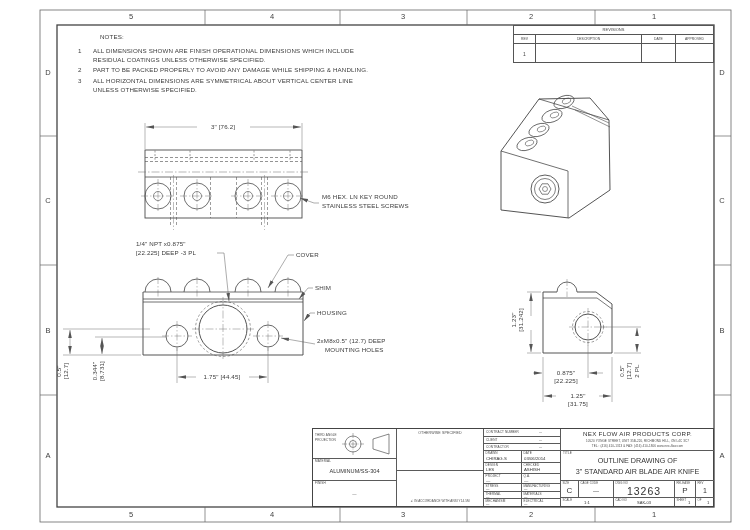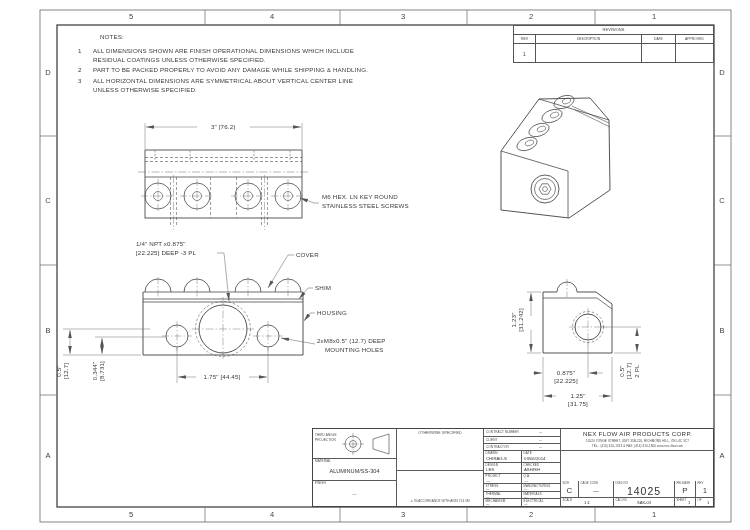--- a/index.html
+++ b/index.html
@@ -322,32 +322,37 @@
   <div class="cell br" style="left:209px;top:70px;width:39px;height:7px">
     <div class="ml" style="left:1.5px;top:0.5px">ELECTRICAL</div>
     <div class="mv" style="left:2px;top:3.5px;font-size:3.4px">—</div>
   </div>
 
   <div class="cell bb" style="left:248px;top:0;width:153px;height:22px">
     <div class="mv ctr" style="top:2px;font-size:6.2px;letter-spacing:.3px">NEX FLOW AIR PRODUCTS CORP.</div>
     <div class="ml ctr" style="top:10.5px;font-size:3px">10520 YONGE STREET, UNIT 35B-220, RICHMOND HILL, ON L4C 3C7</div>
     <div class="ml ctr" style="top:15.5px;font-size:3px">TEL.: (416) 410-1313 &amp; FAX: (416) 410-1806   www.nex-flow.com</div>
   </div>
+  <div class="cell bb" style="left:248px;top:22px;width:153px;height:30px">
+    <div class="ml" style="left:2px;top:1px">TITLE</div>
+    <div class="mv ctr" style="top:6px;font-size:7.2px">OUTLINE DRAWING OF</div>
+    <div class="mv ctr" style="top:17px;font-size:7.2px">3" STANDARD AIR BLADE AIR KNIFE</div>
+  </div>
   <div class="cell bb" style="left:248px;top:52px;width:153px;height:17px">
     <div class="cell br" style="left:0;top:0;width:18px;height:17px">
       <div class="ml" style="left:1.5px;top:0.5px;font-size:2.8px">SIZE</div>
       <div class="mv ctr" style="top:6px;font-size:8px">C</div>
     </div>
     <div class="cell br" style="left:18px;top:0;width:35px;height:17px">
       <div class="ml" style="left:1.5px;top:0.5px;font-size:2.8px">CAGE CODE</div>
       <div class="mv ctr" style="top:7px;font-size:6px">—</div>
     </div>
     <div class="cell br" style="left:53px;top:0;width:61px;height:17px">
       <div class="ml" style="left:1.5px;top:0.5px;font-size:2.8px">DWG NO</div>
-      <div class="mv ctr" style="top:5px;font-size:10.5px;letter-spacing:1px">14025</div>
+      <div class="mv ctr" style="top:5px;font-size:10.5px;letter-spacing:1px">13263</div>
     </div>
     <div class="cell br" style="left:114px;top:0;width:21px;height:17px">
       <div class="ml" style="left:1.5px;top:0.5px;font-size:2.8px">RELEASE</div>
       <div class="mv ctr" style="top:6px;font-size:8px">P</div>
     </div>
     <div class="cell" style="left:135px;top:0;width:18px;height:17px">
       <div class="ml" style="left:1.5px;top:0.5px;font-size:2.8px">REV</div>
       <div class="mv ctr" style="top:6px;font-size:7px">1</div>
     </div>
   </div>

